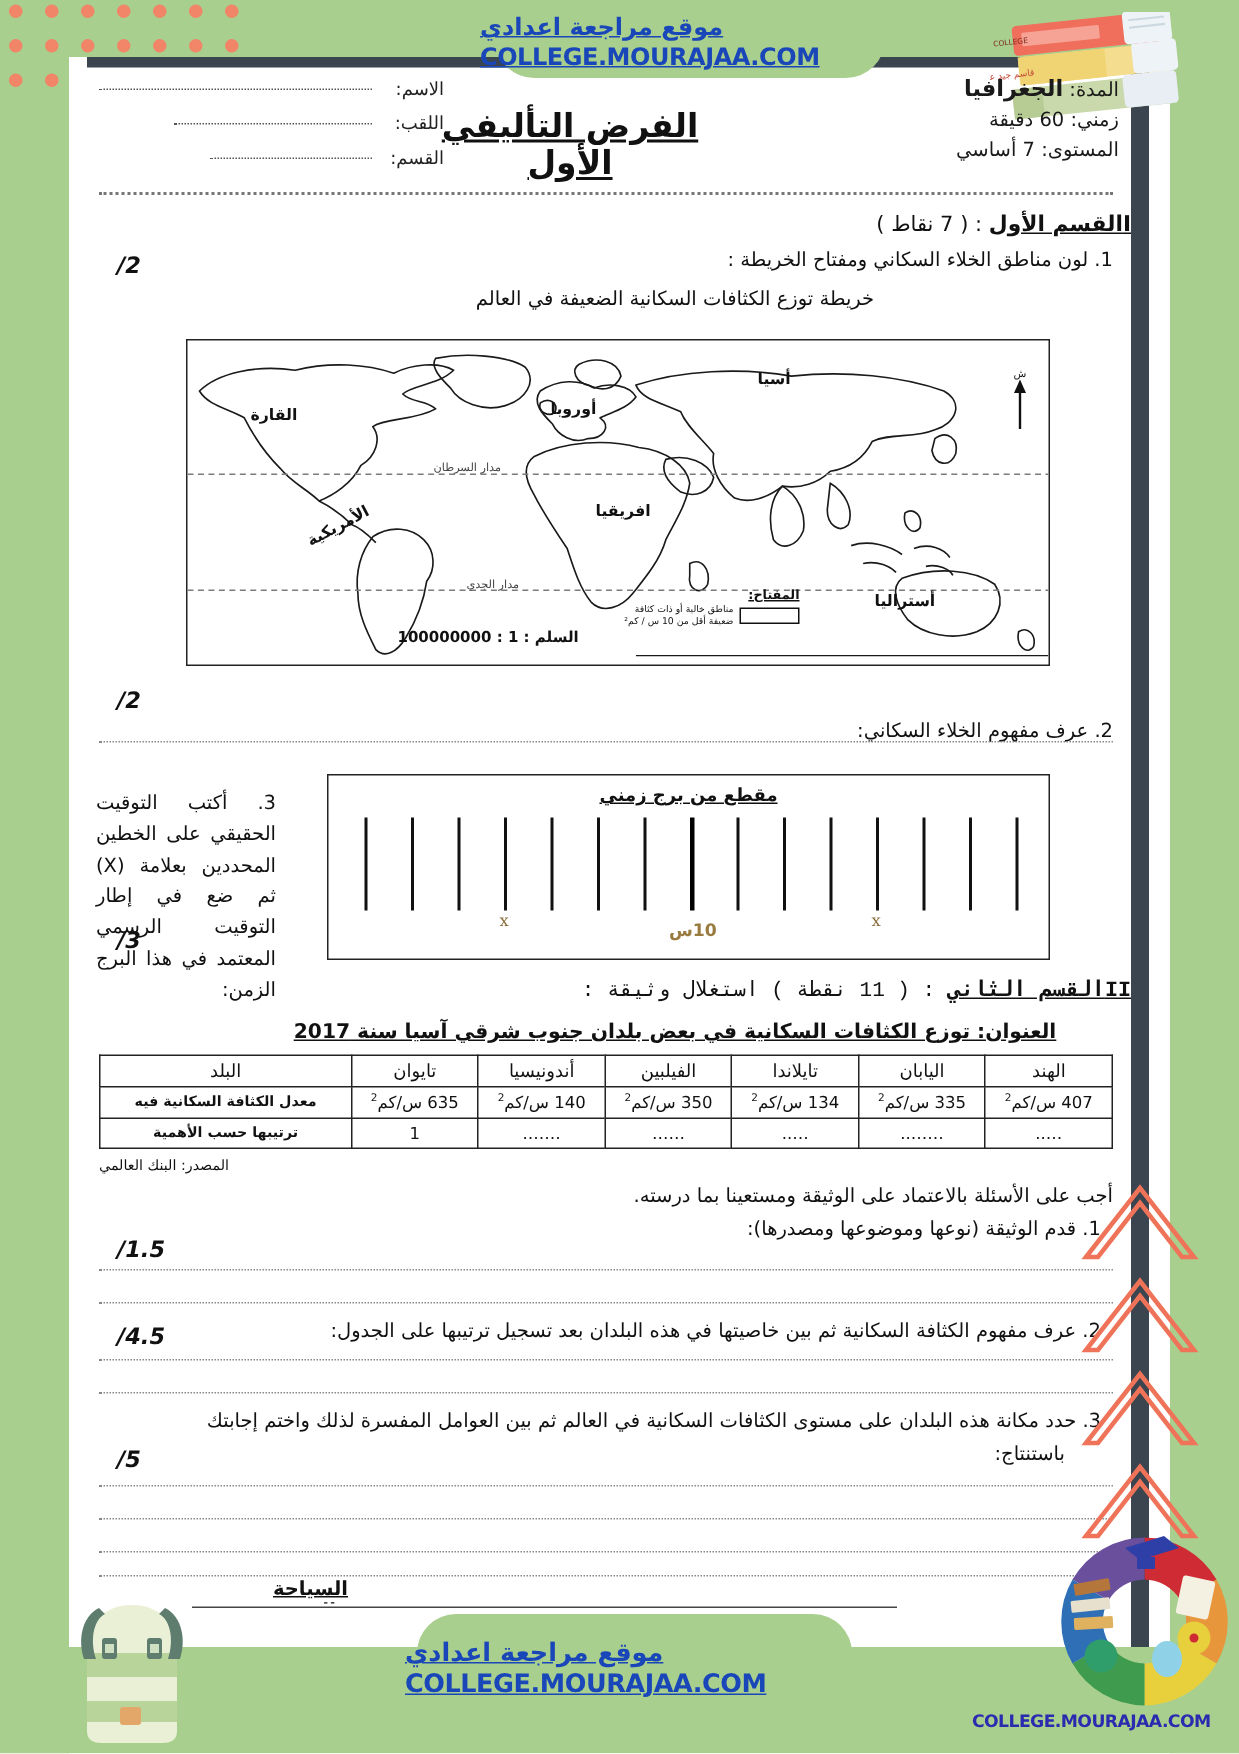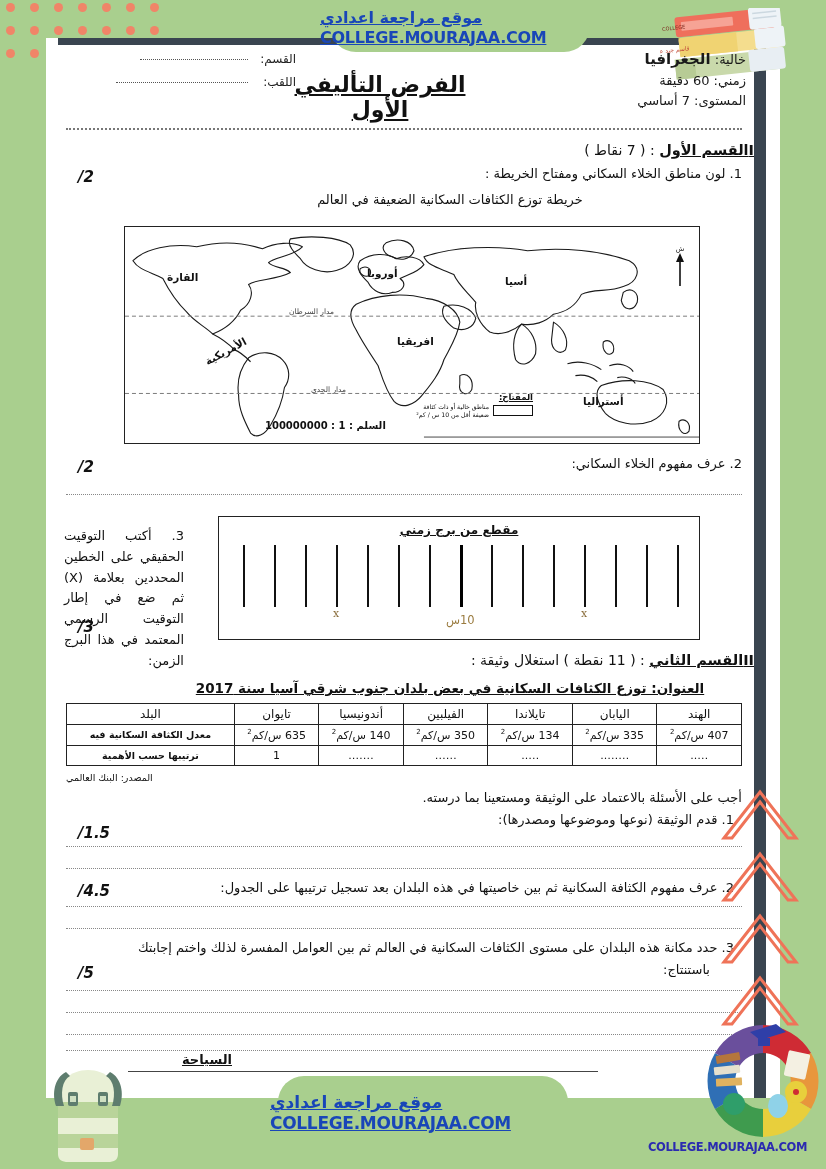--- a/index.html
+++ b/index.html
@@ -195,21 +195,21 @@
   }
   .tick {
     position: absolute; top: 28px; width: 1.5px; height: 62px; background: #111;
   }
   .tick.bold { width: 3.2px; background: #000; }
   .xmark {
     position: absolute; top: 90px; font-size: 11px; color: #8a6d3b;
     font-family: "DejaVu Serif", serif;
   }
   #tower-center-label {
-    position: absolute; top: 96px; font-size: 11.5px; font-weight: normal;
+    position: absolute; top: 96px; font-size: 11.5px; font-weight: bold;
     color: #9a7b3f; direction: rtl;
   }
 
   
   #doc-title {
     position: absolute; left: 190px; top: 680px; width: 520px;
     text-align: center; direction: rtl;
     font-size: 13.5px; font-weight: bold; color: #111;
     text-decoration: underline;
   }
@@ -308,41 +308,45 @@
     </g>
   </svg>
 
   <div class="brand" id="brand-top">
     <div>موقع مراجعة اعدادي</div>
     <div class="url">COLLEGE.MOURAJAA.COM</div>
   </div>
 
   <div class="hdr-right">
     <div class="row">
-      <span>خالية:</span>
+      <span>المدة:</span>
       <b>الجغرافيا</b>
     </div>
     <div class="row">
       <span>زمني:</span>
       <span>60 دقيقة</span>
     </div>
     <div class="row">
       <span>المستوى:</span>
       <span>7 أساسي</span>
     </div>
   </div>
 
   <div class="hdr-left">
     <div class="fr">
-      <span class="lbl">القسم:</span>
-      <span class="dots-line short"></span>
+      <span class="lbl">الاسم:</span>
+      <span class="dots-line"></span>
     </div>
     <div class="fr">
       <span class="lbl">اللقب:</span>
       <span class="dots-line mid"></span>
+    </div>
+    <div class="fr">
+      <span class="lbl">القسم:</span>
+      <span class="dots-line short"></span>
     </div>
   </div>
 
   <div id="exam-title">الفرض التأليفي الأول</div>
   <div class="hr-dotted" id="hr1"></div>
 
   <div class="sec-head" style="right:72px; top:142px;">
     <span class="tag">I</span><span class="tag">القسم الأول</span>
     <span>: ( 7 نقاط )</span>
   </div>
@@ -409,21 +413,21 @@
 
         <path d="M556 196 C562 192 568 198 566 206 C562 212 554 206 556 196 Z"></path>
 
         <path d="M300 212 L576 212" stroke-width="0.8"></path>
       </g>
 
       <line x1="0" y1="90" x2="576" y2="90" stroke="#7b7b7b" stroke-width="1" stroke-dasharray="4 3"></line>
       <line x1="0" y1="168" x2="576" y2="168" stroke="#7b7b7b" stroke-width="1" stroke-dasharray="4 3"></line>
     </svg>
 
-    <span class="mlabel" style="left:380px; top:48px;">أسيا</span>
+    <span class="mlabel" style="left:380px; top:20px;">أسيا</span>
     <span class="mlabel" style="left:242px; top:40px;">أوروبا</span>
     <span class="mlabel" style="left:272px; top:108px;">افريقيا</span>
     <span class="mlabel" style="left:458px; top:168px;">أستراليا</span>
     <span class="mlabel" style="left:42px; top:44px;">القارة</span>
     <span class="mlabel" style="left:78px; top:118px; transform:rotate(-28deg);">الأمريكية</span>
     <span class="mlabel small" style="left:164px; top:80px;">مدار السرطان</span>
     <span class="mlabel small" style="left:186px; top:158px;">مدار الجدي</span>
 
     <div id="north-arrow">
       <div class="n">ش</div>
@@ -440,21 +444,21 @@
         <div id="legend-text">
           <div>مناطق خالية أو ذات كثافة</div>
           <div>ضعيفة أقل من 10 س / كم²</div>
         </div>
       </div>
     </div>
 
     <div id="map-scale">السلم : 1 : 100000000</div>
   </div>
 
-  <div class="qline" style="right:84px; top:456px;">2. عرف مفهوم الخلاء السكاني:</div>
+  <div class="qline" style="right:84px; top:480px;">2. عرف مفهوم الخلاء السكاني:</div>
   <div class="marks" style="top:458px;">/2</div>
   <div class="ansline" style="top:494px;"></div>
 
   <div class="qline" style="right:642px; top:526px; width:120px; line-height:1.6; text-align:justify;">3. أكتب التوقيت الحقيقي على الخطين المحددين بعلامة (X) ثم ضع في إطار التوقيت الرسمي المعتمد في هذا البرج الزمن:</div>
   <div class="marks" style="top:618px;">/3</div>
 
   <div id="tower-box">
     <div id="tower-title">مقطع من برج زمني</div>
     <div id="ticks">
         <div class="tick" style="left: 24px;"></div>
@@ -471,21 +475,21 @@
         <div class="tick" style="left: 365px;"></div>
         <div class="tick" style="left: 396px;"></div>
         <div class="tick" style="left: 427px;"></div>
         <div class="tick" style="left: 458px;"></div>
         <div class="xmark" style="left: 114px;">x</div>
         <div class="xmark" style="left: 362px;">x</div>
       </div>
     <div id="tower-center-label" style="left: 227px;">10س</div>
   </div>
 
-  <div class="sec-head" style="right:72px; top:652px;">
+  <div class="sec-head" style="right:72px; top:652px;font-family:Liberation Mono, monospace;">
     <span class="tag">II</span><span class="tag">القسم الثاني</span>
     <span>: ( 11 نقطة ) استغلال وثيقة :</span>
   </div>
 
   <div id="doc-title">العنوان: توزع الكثافات السكانية في بعض بلدان جنوب شرقي آسيا سنة 2017</div>
 
   <table id="tbl">
     <tbody id="tbl-body">
         <tr>
           <th>الهند</th>

